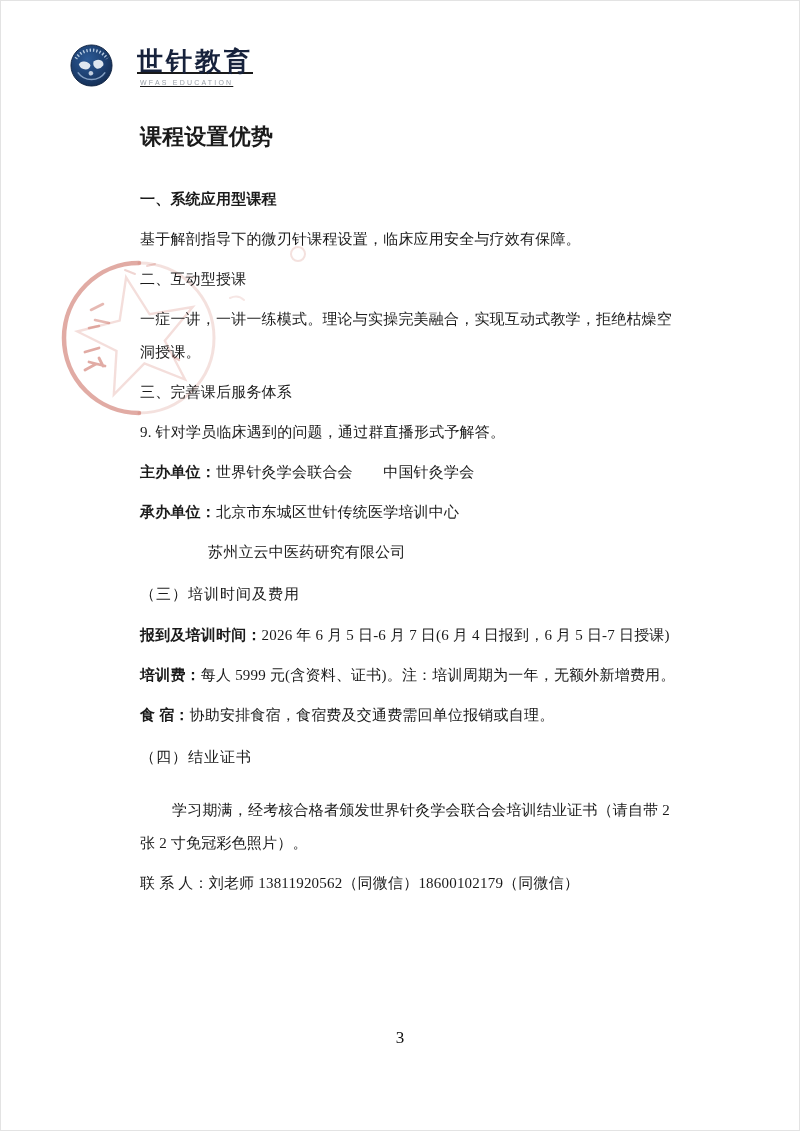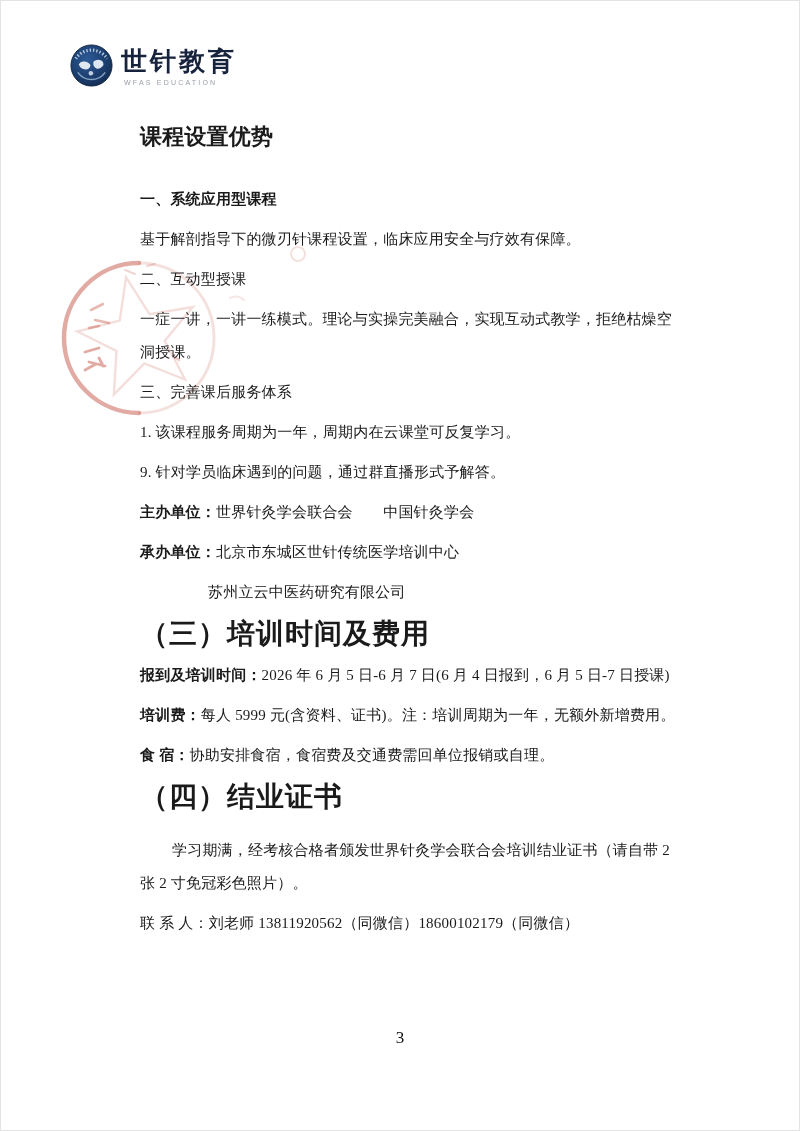--- a/index.html
+++ b/index.html
@@ -8,42 +8,42 @@
     width:800px; height:1131px;
     margin:0 auto;
     background:#ffffff;
     overflow:hidden;
     font-family:"Liberation Serif","DejaVu Serif",serif;
     color:#1a1a1a;
     box-shadow:inset 0 0 0 1px #e3e3e3;
   }
 
   
-  .logo { position:absolute; top:44px; left:70px; display:flex; align-items:flex-start; gap:8px; }
+  .logo { position:absolute; top:44px; left:70px; display:flex; align-items:flex-start; gap:24px;text-decoration:underline; }
   .logo-emblem { width:43px; height:43px; display:block; }
   .logo-text { padding-top:4px; }
   .logo-title {
     font-size:26px; font-weight:bold; color:#17223c;
     letter-spacing:3px; line-height:28px; white-space:nowrap;
   }
   .logo-sub {
     font-family:"Liberation Sans","DejaVu Sans",sans-serif;
     font-size:7px; color:#9aa0a8; letter-spacing:2.2px; margin-top:3px; padding-left:3px;
     white-space:nowrap;
   }
 
   
   .doc { position:absolute; left:140px; top:120px; width:578px; }
   .doc p {
     font-size:15px; line-height:33px; margin:0 0 7px;
     white-space:pre-wrap; letter-spacing:0.2px;
   }
   .doc p.h1 { font-size:22px; font-weight:bold; margin-bottom:30px; }
   .doc p.bold { font-weight:bold; }
-  .doc p.bighead { font-size:28px; font-weight:bold; line-height:36px; margin:2px 0 7px; letter-spacing:1px; }
+  .doc p.bighead { font-size:15px; font-weight:normal; line-height:36px; margin:2px 0 7px; letter-spacing:1px; }
   .doc p.org2 { margin-left:68px; }
   .doc p.indent2 { text-indent:32px;margin-top:19px; }
   .doc b.lbl { font-weight:bold; }
 
   
   .stamp {
     position:absolute; left:55px; top:240px; width:270px; height:210px;
     pointer-events:none; filter:blur(0.5px);
   }
 
@@ -98,21 +98,20 @@
   </svg>
 
   <div class="doc">
     <p class="h1">课程设置优势</p>
     <p class="bold">一、系统应用型课程</p>
     <p>基于解剖指导下的微刃针课程设置，临床应用安全与疗效有保障。</p>
     <p>二、互动型授课</p>
     <p>一症一讲，一讲一练模式。理论与实操完美融合，实现互动式教学，拒绝枯燥空
 洞授课。</p>
     <p>三、完善课后服务体系</p>
-    <p>1. 该课程服务周期为一年，周期内在云课堂可反复学习。</p>
     <p>9. 针对学员临床遇到的问题，通过群直播形式予解答。</p>
     <p><b class="lbl">主办单位：</b><span>世界针灸学会联合会　　中国针灸学会</span></p>
     <p><b class="lbl">承办单位：</b><span>北京市东城区世针传统医学培训中心</span></p>
     <p class="org2">苏州立云中医药研究有限公司</p>
     <p class="bighead">（三）培训时间及费用</p>
     <p><b class="lbl">报到及培训时间：</b><span>2026 年 6 月 5 日-6 月 7 日(6 月 4 日报到，6 月 5 日-7 日授课)</span></p>
     <p><b class="lbl">培训费：</b><span>每人 5999 元(含资料、证书)。注：培训周期为一年，无额外新增费用。</span></p>
     <p><b class="lbl">食 宿：</b><span>协助安排食宿，食宿费及交通费需回单位报销或自理。</span></p>
     <p class="bighead">（四）结业证书</p>
     <p class="indent2">学习期满，经考核合格者颁发世界针灸学会联合会培训结业证书（请自带 2

